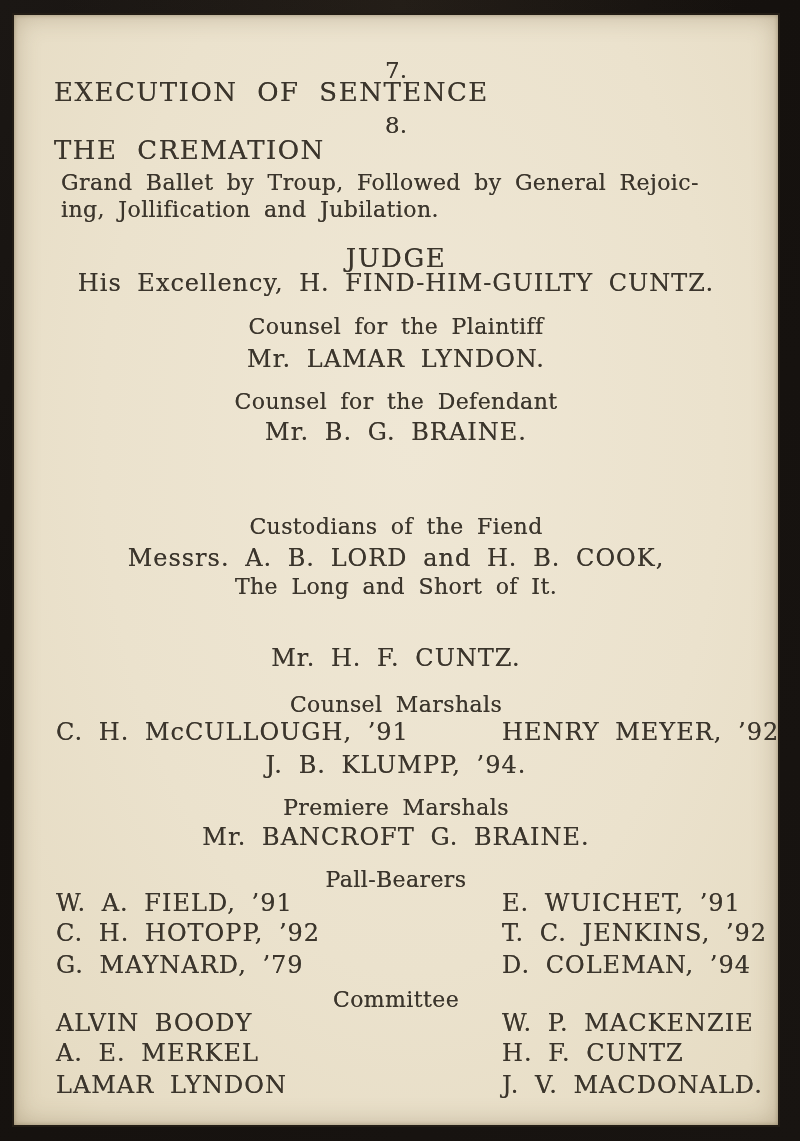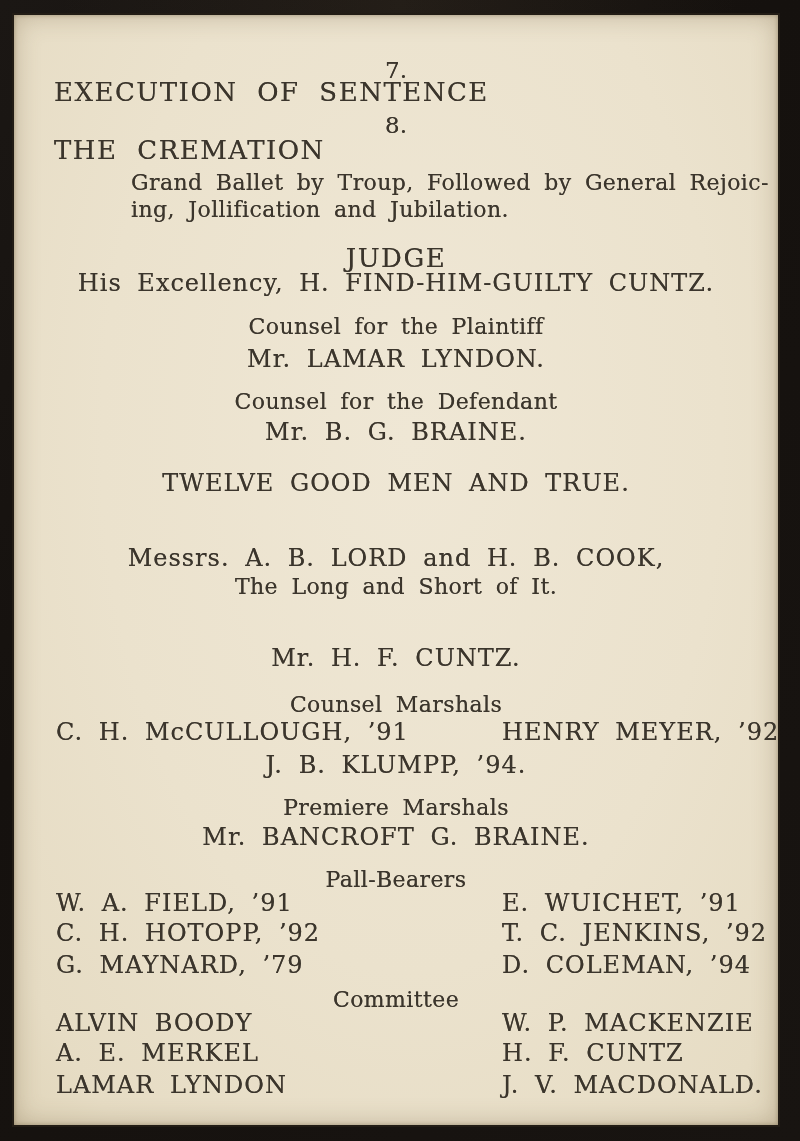--- a/index.html
+++ b/index.html
@@ -23,21 +23,21 @@
       inset 0 0 26px rgba(96,74,40,.30),
       inset 0 0 4px rgba(60,45,20,.35);
   }
   .ln {
     position:absolute; left:0; right:0;
     color:#3b352c; white-space:nowrap; line-height:1.15;
     text-shadow:0 0 .6px rgba(59,53,44,.75);
   }
   .c   { text-align:center; }
   .pl  { padding-left:40px; }
-  .ind { padding-left:117px; }
+  .ind { padding-left:47px; }
   .num      { font-size:23px; }
   .h-caps   { font-size:26px; letter-spacing:1.5px; word-spacing:10px; }
   .body-txt { font-size:22px; letter-spacing:.4px;  word-spacing:6px; }
   .sub      { font-size:22px; letter-spacing:.4px;  word-spacing:6px; }
   .name     { font-size:24px; letter-spacing:1px;   word-spacing:7px; }
   .colL { position:absolute; left:42px; }
   .colR { position:absolute; left:488px; }
   .cols { font-size:24px; letter-spacing:1px; word-spacing:7px; }
 </style>
 </head>
@@ -57,22 +57,22 @@
 
     <div class="ln c h-caps" style="top:229px">JUDGE</div>
     <div class="ln c name" style="top:255px">His Excellency, H. FIND-HIM-GUILTY CUNTZ.</div>
 
     <div class="ln c name" style="top:331px">Mr. LAMAR LYNDON.</div>
     <div class="ln c sub" style="top:299px">Counsel for the Plaintiff</div>
 
     <div class="ln c sub" style="top:374px">Counsel for the Defendant</div>
     <div class="ln c name" style="top:404px">Mr. B. G. BRAINE.</div>
 
-    <div class="ln c name" style="top:455px">TWELVE GOOD MEN AND TRUE.</div>
 
+    <div class="ln c sub" style="top:499px">Custodians of the Fiend</div>
     <div class="ln c name" style="top:530px">Messrs. A. B. LORD and H. B. COOK,</div>
     <div class="ln c sub" style="top:559px">The Long and Short of It.</div>
 
     <div class="ln c name" style="top:630px">Mr. H. F. CUNTZ.</div>
 
     <div class="ln c sub" style="top:677px">Counsel Marshals</div>
     <div class="ln" style="top:704px">
       <span class="colL cols">C. H. McCULLOUGH, ’91</span>
       <span class="colR cols">HENRY MEYER, ’92</span>
     </div>

